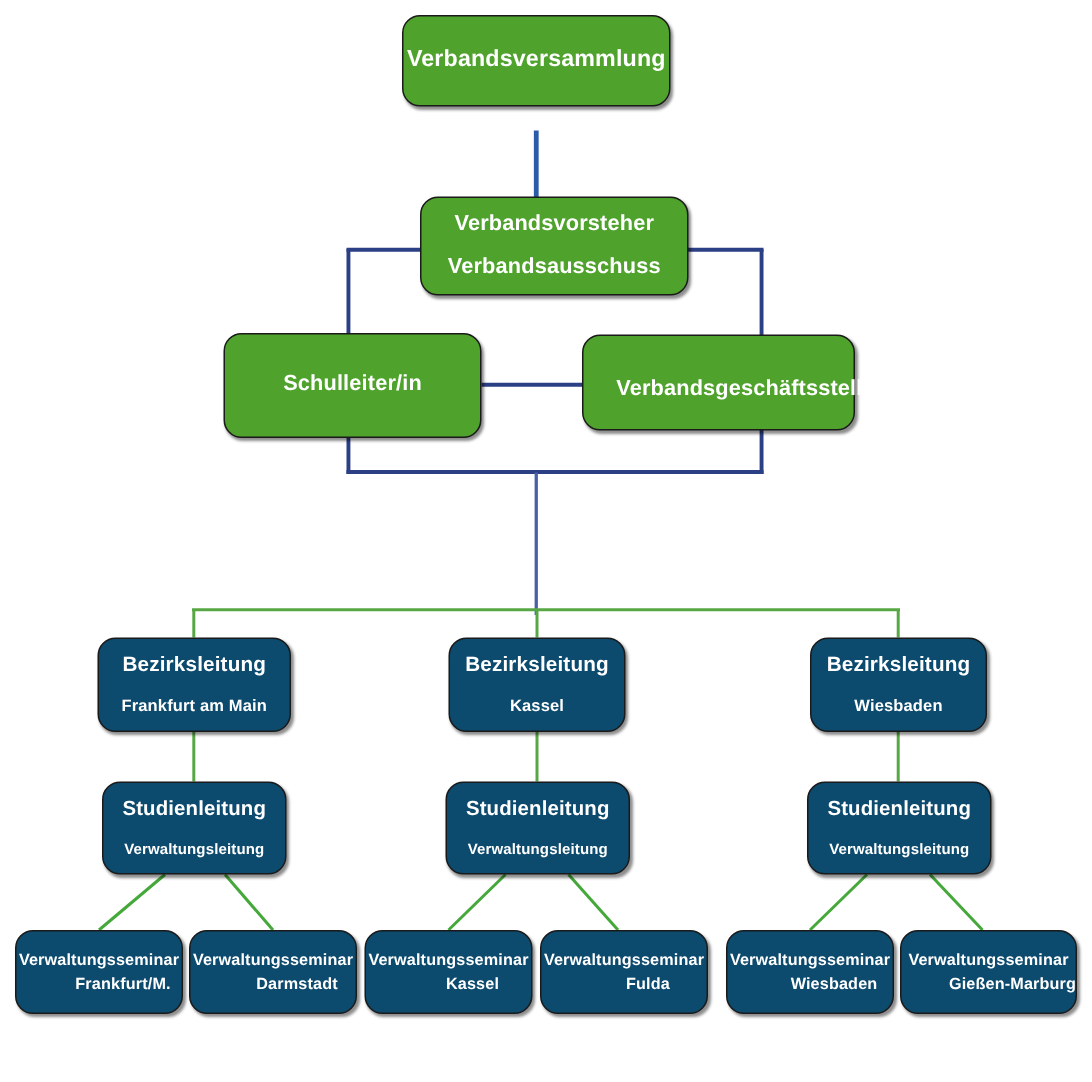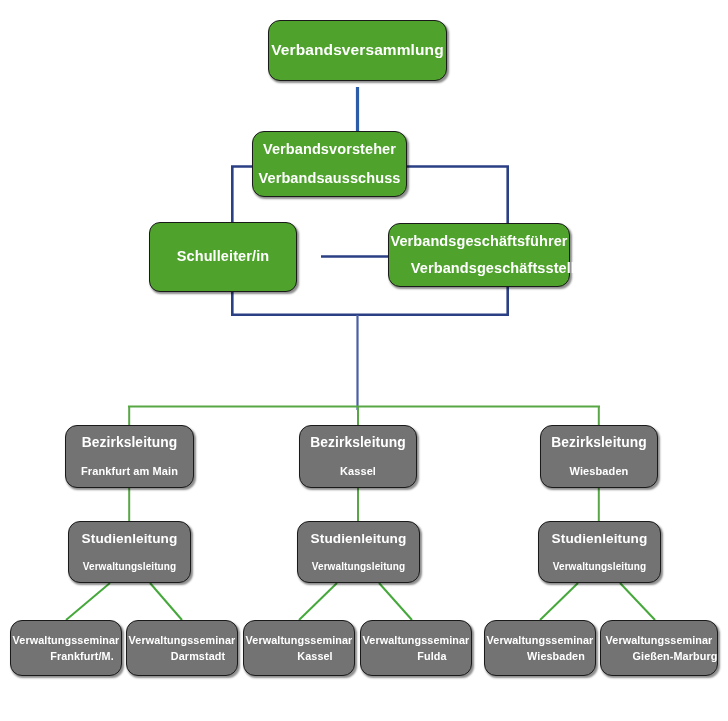--- a/index.html
+++ b/index.html
@@ -25,21 +25,21 @@
     align-items:center;
     justify-content:center;
     text-align:center;
     color:#ffffff;
     font-weight:bold;
     letter-spacing:.1px;
     z-index:3;
     box-shadow:1.5px 2px 2px rgba(0,0,0,.45);
   }
   .node.green{background:#4FA22C;}
-  .node.blue {background:#737373;}
+  .node.blue {background:#0c4a6e;}
 
   .line1,.line2{display:block;width:100%;line-height:1.18;}
 
   
   .n-assembly .line1{font-size:15.5px;}
   .n-chair   .line1{font-size:14.5px;}
   .n-chair   .line2{font-size:14.5px;margin-top:11px;}
   .n-head    .line1{font-size:14.5px;}
   .n-mgr     .line1{font-size:14.5px;}
   .n-mgr     .line2{font-size:14.5px;margin-top:9px;padding-left:36px;}
@@ -83,35 +83,34 @@
     <line x1="110" y1="583" x2="66" y2="620" stroke="#45A83A" stroke-width="2"></line>
     <line x1="150" y1="583" x2="182" y2="620" stroke="#45A83A" stroke-width="2"></line>
 
     <line x1="337" y1="583" x2="299" y2="620" stroke="#45A83A" stroke-width="2"></line>
     <line x1="379" y1="583" x2="412" y2="620" stroke="#45A83A" stroke-width="2"></line>
 
     <line x1="578" y1="583" x2="540" y2="620" stroke="#45A83A" stroke-width="2"></line>
     <line x1="620" y1="583" x2="655" y2="620" stroke="#45A83A" stroke-width="2"></line>
   </svg>
 
-  <div class="node green n-assembly" style="left:268px;top:20px;width:179px;height:61px;">
+  <div class="node green n-assembly" style="left:268px;top:10px;width:179px;height:61px;">
     <span class="line1">Verbandsversammlung</span>
   </div>
 
-  <div class="node green n-chair" style="left:252px;top:131px;width:155px;height:66px;">
+  <div class="node green n-chair" style="left:280px;top:131px;width:179px;height:66px;">
     <span class="line1">Verbandsvorsteher</span>
     <span class="line2">Verbandsausschuss</span>
   </div>
 
-  <div class="node green n-head" style="left:149px;top:222px;width:148px;height:70px;border-radius:11px;">
+  <div class="node green n-head" style="left:149px;top:222px;width:172px;height:70px;">
     <span class="line1">Schulleiter/in</span>
   </div>
 
   <div class="node green n-mgr" style="left:388px;top:223px;width:182px;height:64px;">
-    <span class="line1">Verbandsgeschäftsführer</span>
     <span class="line2">Verbandsgeschäftsstelle</span>
   </div>
 
   <div class="node blue n-district" style="left:65px;top:425px;width:129px;height:63px;">
     <span class="line1">Bezirksleitung</span>
     <span class="line2">Frankfurt am Main</span>
   </div>
 
   <div class="node blue n-district" style="left:299px;top:425px;width:118px;height:63px;">
     <span class="line1">Bezirksleitung</span>

